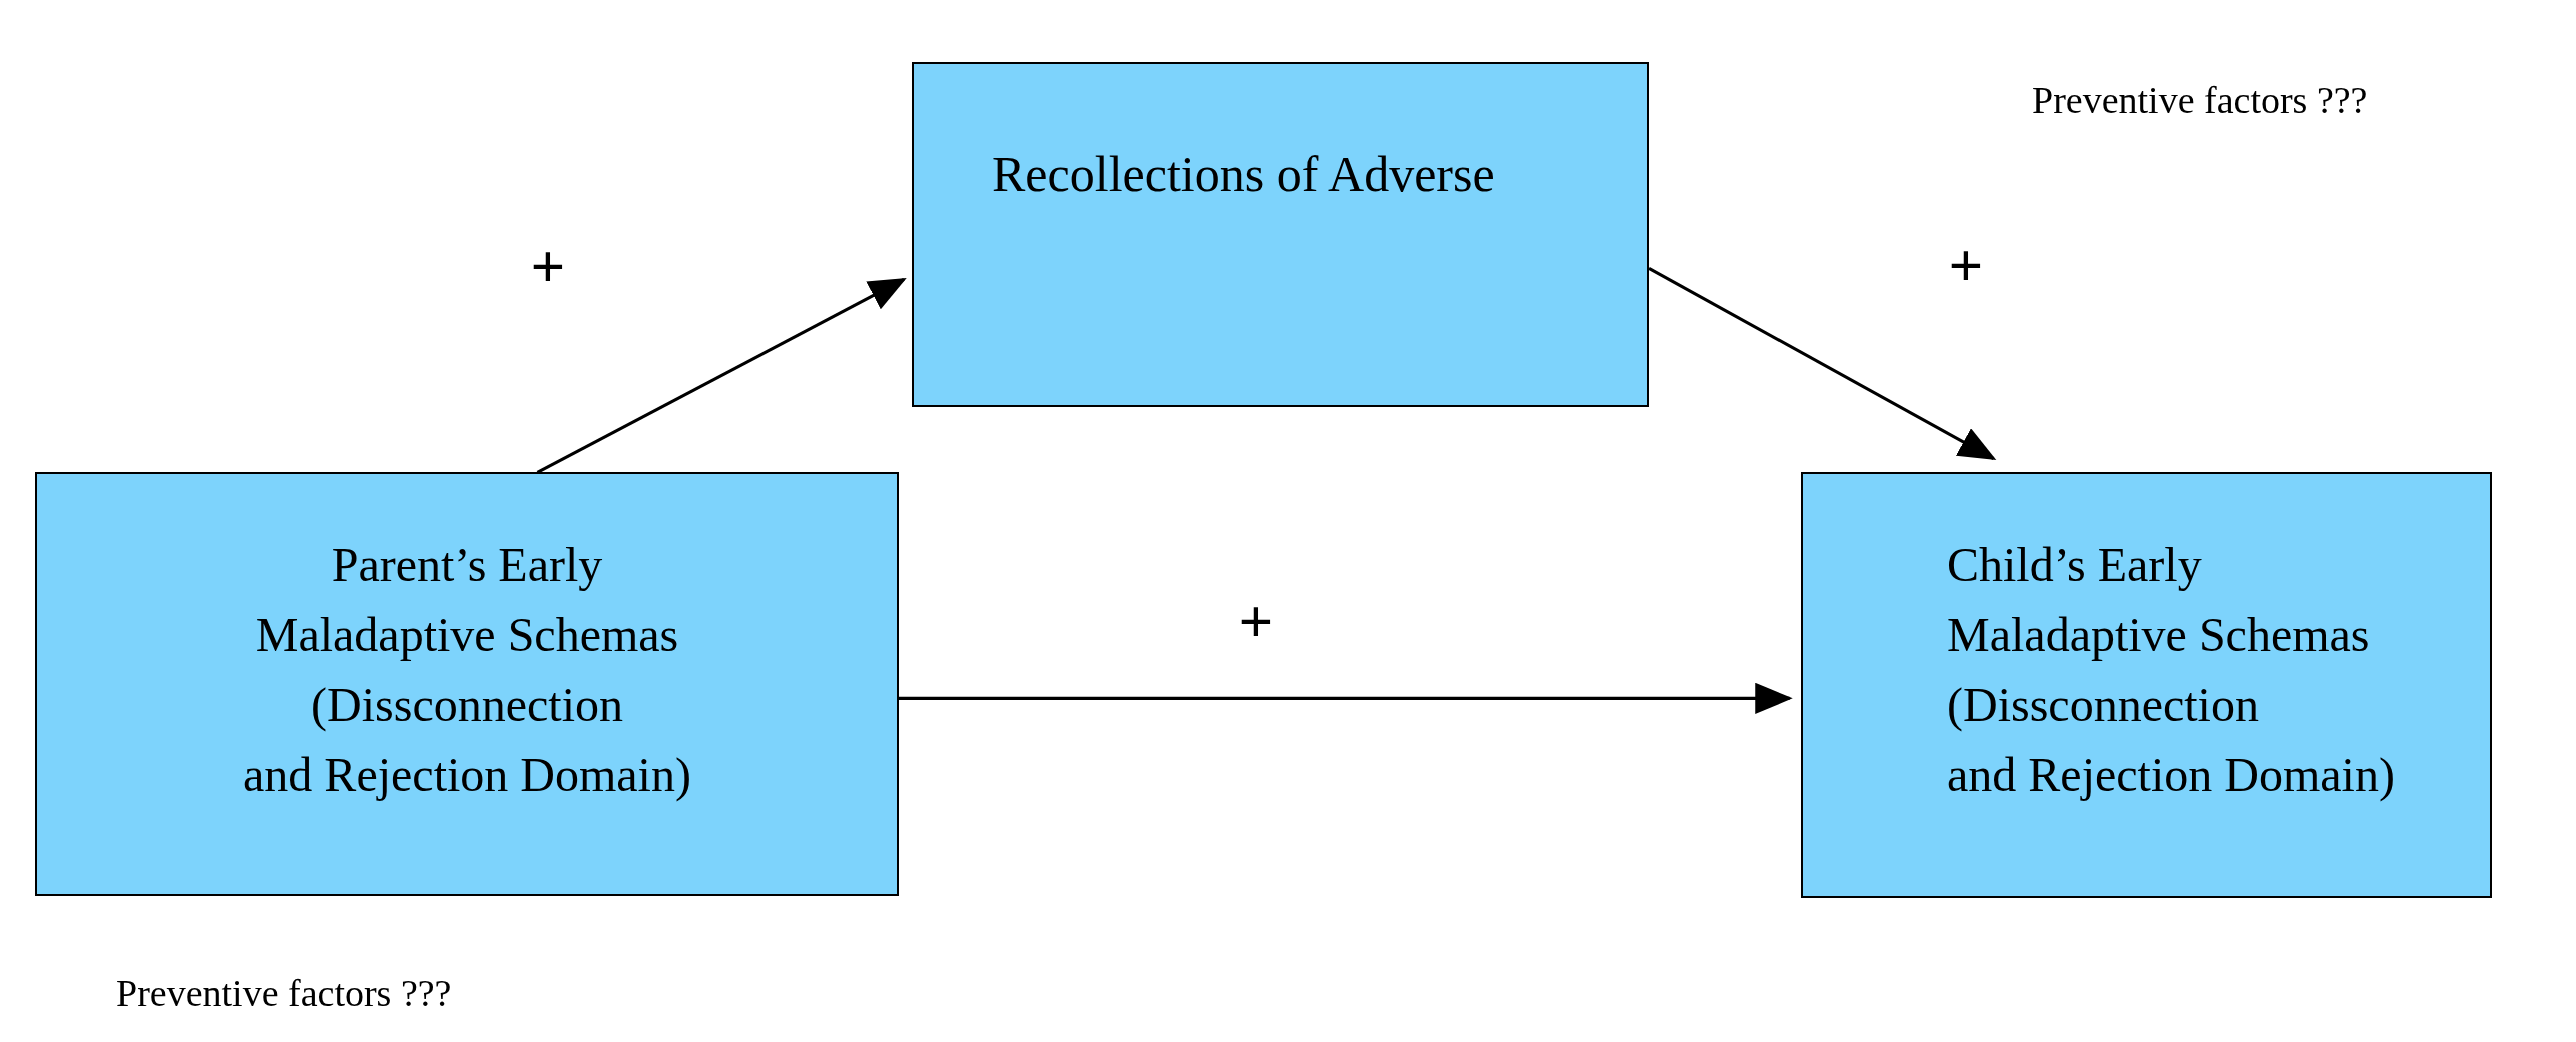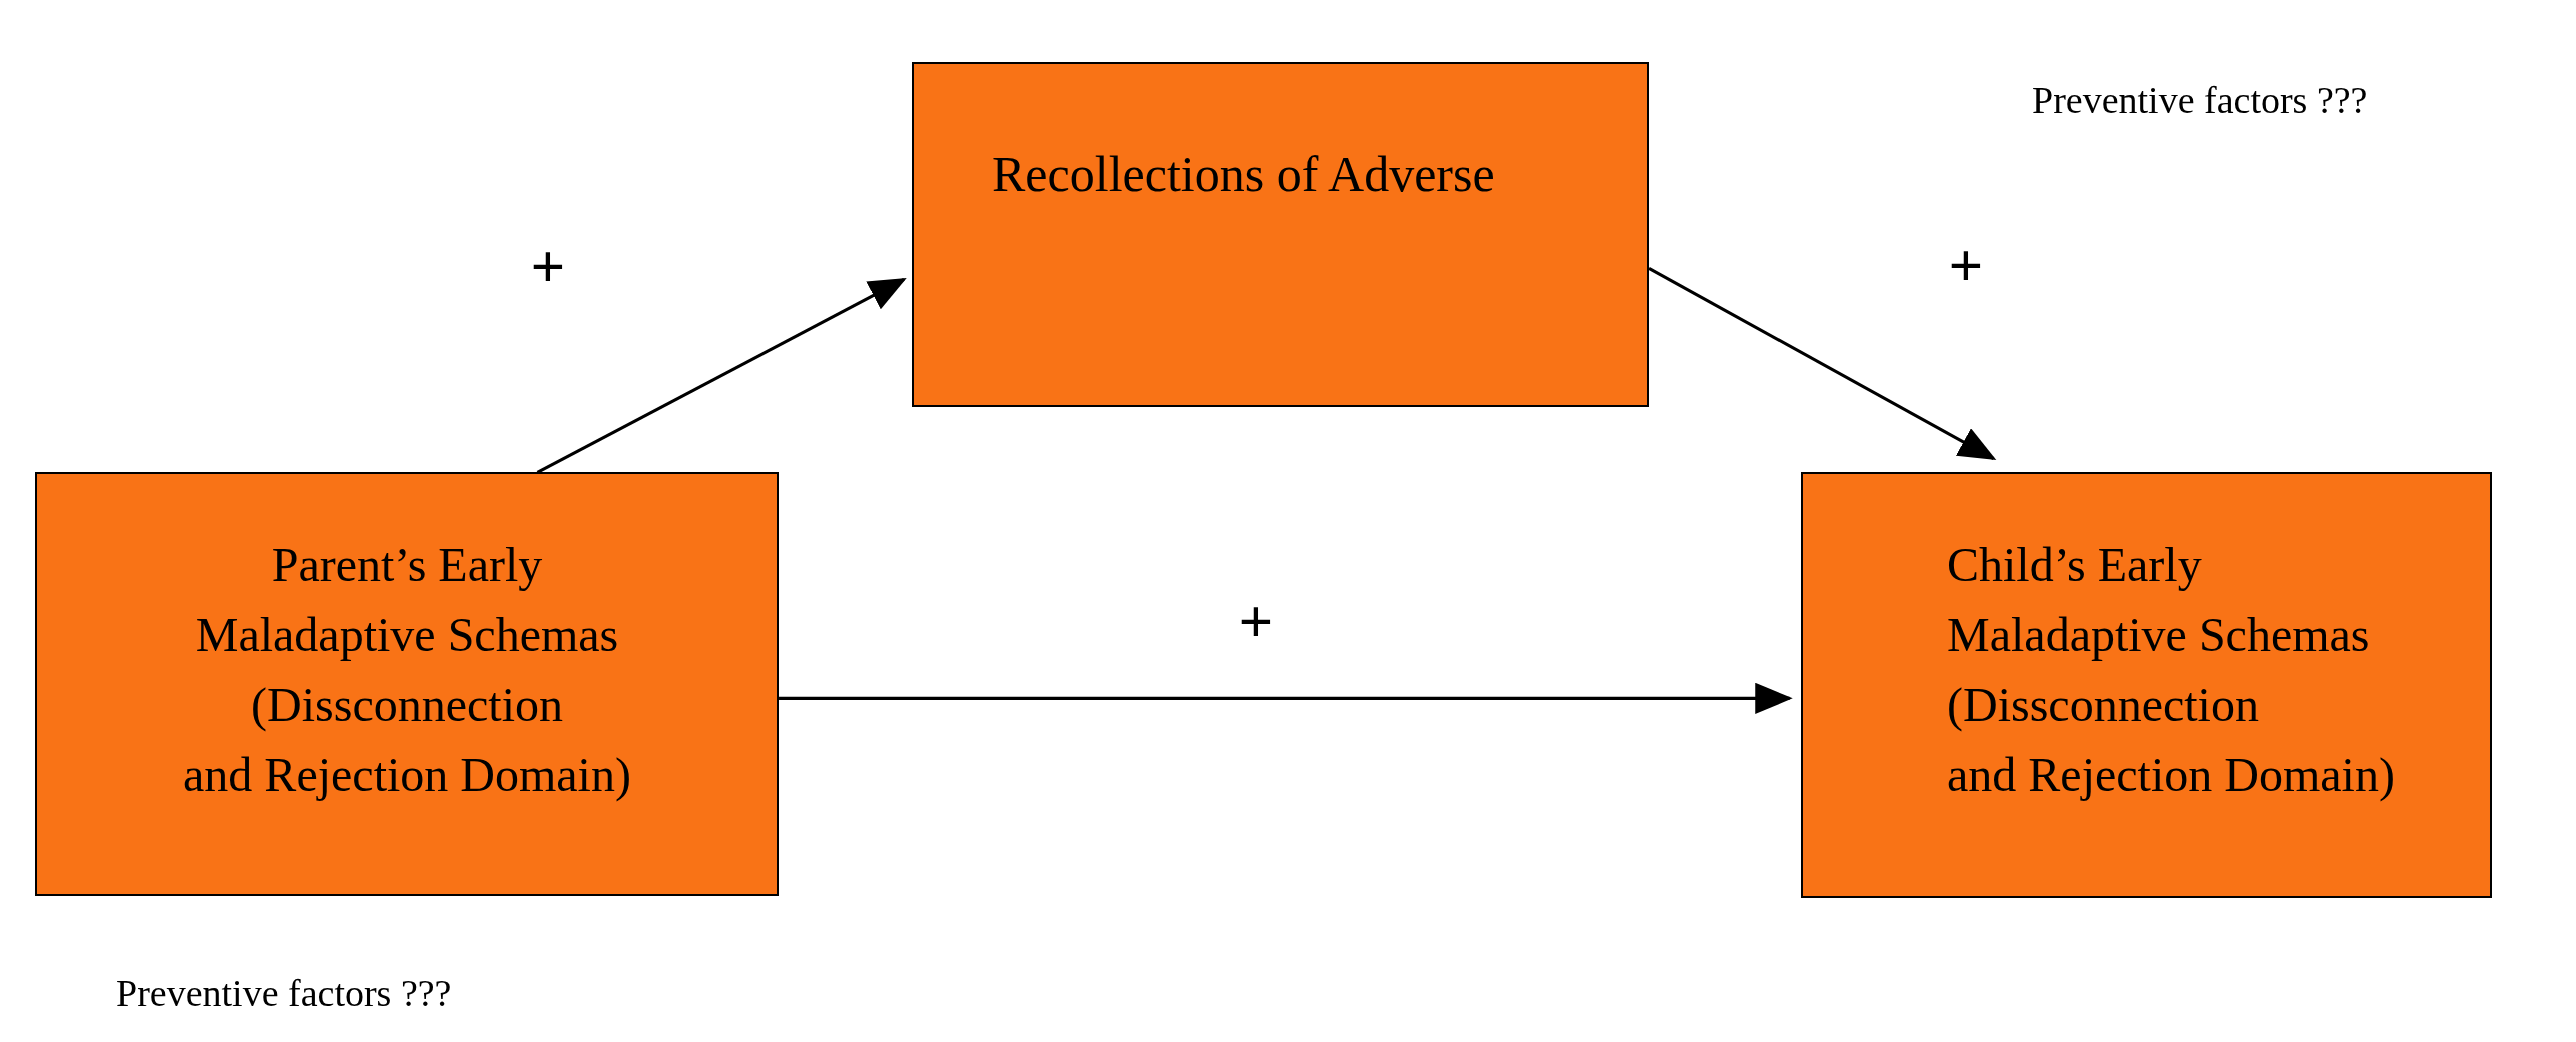--- a/index.html
+++ b/index.html
@@ -22,30 +22,30 @@
     width: 2576px;
     height: 1043px;
   }
   .edges-svg line {
     stroke: #000000;
     stroke-width: 3.4;
   }
   .box {
     position: absolute;
     border: 2.8px solid #000000;
-    background: #f97316;
+    background: #7dd3fc;
     box-sizing: border-box;
   }
   .box-mediator {
     left: 912px; top: 62px;
     width: 737px; height: 345px;
   }
   .box-predictor {
     left: 35px; top: 472px;
-    width: 744px; height: 424px;
+    width: 864px; height: 424px;
   }
   .box-outcome {
     left: 1801px; top: 472px;
     width: 691px; height: 426px;
   }
   .box-lines {
     position: absolute;
     left: 0; right: 0;
   }
   .box-mediator .box-lines {

